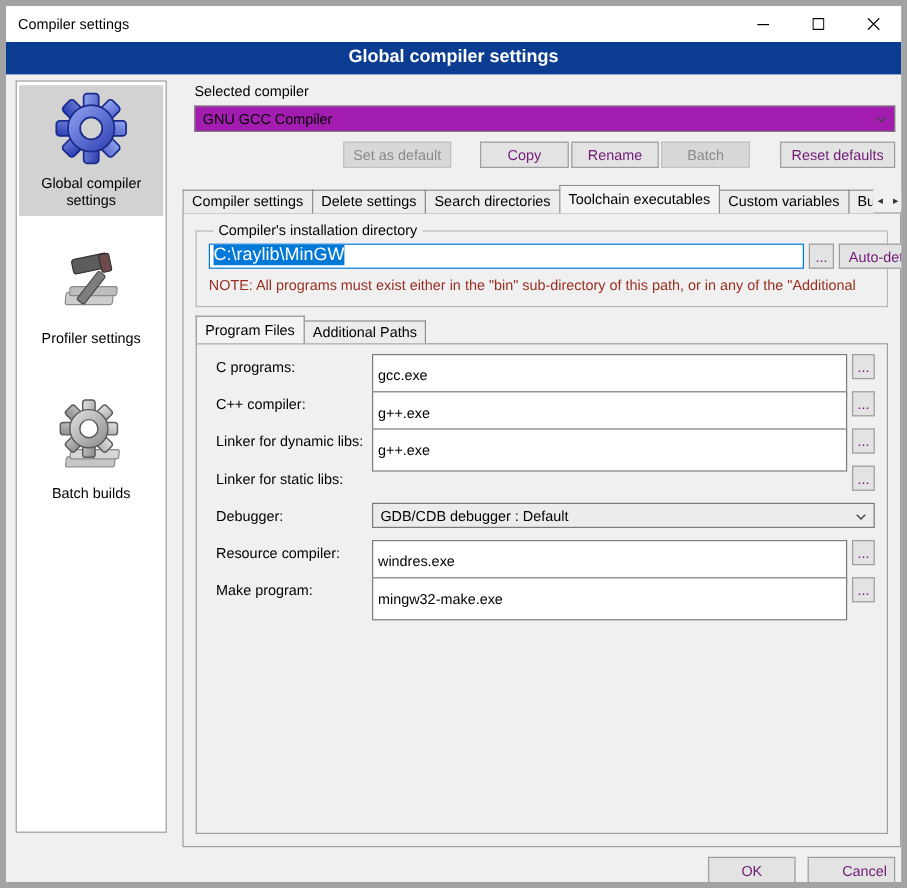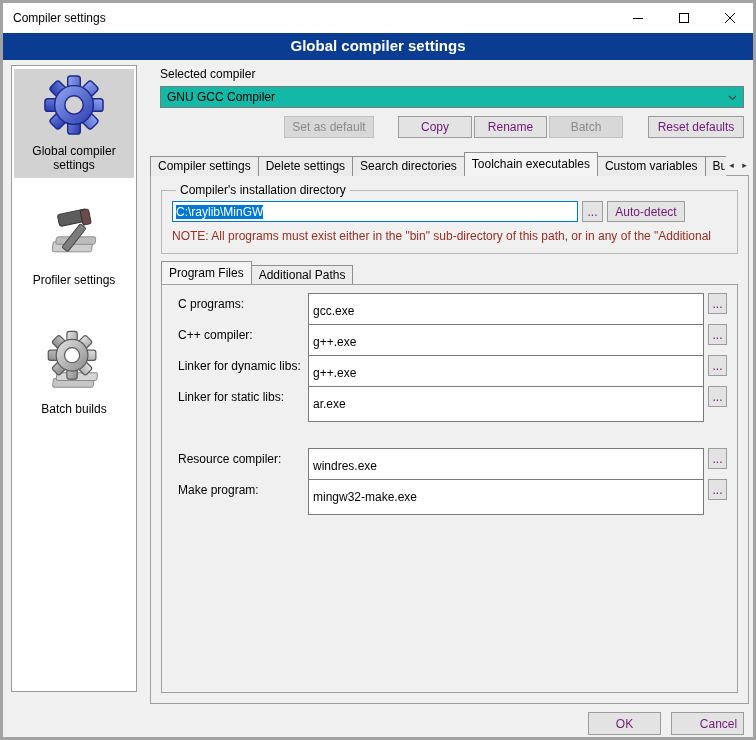--- a/index.html
+++ b/index.html
@@ -1,19 +1,19 @@
 <!DOCTYPE html>
 <html><head>
 <meta charset="utf-8">
 <style>
   * { margin:0; padding:0; box-sizing:border-box; }
   html,body { background:#5a5a5a; }
   body { font-family:"Liberation Sans", sans-serif; }
   .window { position:relative; width:756px; height:740px; background:#f0f0f0;
-            border:3px solid #a3a3a3; overflow:hidden; }
+            border:5px solid #a3a3a3; overflow:hidden; }
 
   
   .titlebar { position:absolute; left:0; top:0; width:100%; height:30px; background:#ffffff;
               display:flex; align-items:center; }
   .titlebar .title { font-size:12px; color:#000; padding-left:10px; }
   .win-controls { margin-left:auto; display:flex; height:100%; }
   .win-btn { width:46px; height:100%; display:flex; align-items:center; justify-content:center; cursor:default; }
 
   
   .dlg-header { position:absolute; left:0; top:30px; width:100%; height:27px; background:#0a3d91;
@@ -26,21 +26,21 @@
                font-size:12px; color:#000; padding:5px 2px 6px 2px; }
   .side-item.selected { background:#d2d2d2; }
   .side-item .lbl { margin-top:8px; line-height:14px; }
   .side-item-1 { margin-top:3px; }
   .side-item-2 { margin-top:20px; }
   .side-item-3 { margin-top:32px; }
 
   
   .main { position:absolute; left:145px; top:62px; width:603px; height:646px; }
   .sel-label { position:absolute; left:12px; top:2px; font-size:12px; }
-  .combo { background:#14b8a6; border:1px solid #7a7a7a; font-size:12px; display:flex; align-items:center;
+  .combo { background:#a21caf; border:1px solid #7a7a7a; font-size:12px; display:flex; align-items:center;
            padding:0 18px 0 6px; position:relative; }
   .combo .chev { position:absolute; right:6px; top:50%; transform:translateY(-50%); }
   .compiler-combo { position:absolute; left:12px; top:21px; width:584px; height:22px; }
 
   .btn { background:#e3e3e3; border:1px solid #9c9c9c; font-size:12px; color:#701a75;
          display:flex; align-items:center; justify-content:center; font-family:inherit; cursor:default; }
   .btn.disabled { background:#d8d8d8; border-color:#c0c0c0; color:#8a8a8a; }
   .b-setdef { position:absolute; left:136px; top:51px; width:90px; height:22px; }
   .b-copy   { position:absolute; left:250px; top:51px; width:74px; height:22px; }
   .b-rename { position:absolute; left:326px; top:51px; width:73px; height:22px; }
@@ -59,22 +59,22 @@
 
   .tabpanel { position:absolute; left:2px; top:110px; width:599px; height:529px;
               border:1px solid #9f9f9f; background:#f0f0f0; z-index:1; }
 
   
   .groupbox { position:absolute; left:10px; top:14px; width:577px; height:64px;
               border:1px solid #b8b8b8; }
   .groupbox .legend { position:absolute; top:-8px; left:14px; background:#f0f0f0;
                       padding:0 4px; font-size:12px; }
   .dir-row { position:absolute; left:10px; top:10px; display:flex; gap:4px; align-items:center; }
-  .dir-input { width:406px; height:21px; background:#fff; border:1px solid #0078d7; font-size:12px;
-               display:flex; align-items:center; padding:0 3px; overflow:hidden; white-space:nowrap; }
+  .dir-input { width:496px; height:21px; background:#fff; border:1px solid #0078d7; font-size:15px;
+               display:flex; align-items:flex-start; padding:0 3px; overflow:hidden; white-space:nowrap; }
   .dir-input .sel { background:#0078d7; color:#fff; }
   .b-browse-dir { width:21px; height:21px; }
   .b-autodetect { width:78px; height:21px; }
   .note { position:absolute; left:10px; top:38px; width:559px; font-size:12px; color:#992e21;
           white-space:nowrap; overflow:hidden; }
 
   
   .subtabstrip { position:absolute; left:10px; top:85px; height:23px; display:flex; align-items:flex-end; z-index:2; }
   .subtabstrip .tab { height:19px; line-height:18px; }
   .subtabstrip .tab.active { height:23px; line-height:22px; }
@@ -254,24 +254,34 @@
         </div>
 
         <div class="form-row row3">
           <span class="flabel">Linker for dynamic libs:</span>
           <input class="tinput" value="g++.exe" style="">
           <button class="btn b-browse">...</button>
         </div>
 
         <div class="form-row row4">
           <span class="flabel">Linker for static libs:</span>
-          <input class="tinput" value="ar.exe" style="">
-          <button class="btn b-browse">...</button>
-        </div>
-
+          <button class="btn b-browse">...</button>
+        </div>
+
+        <div class="form-row row5">
+          <span class="flabel">Debugger:</span>
+          <div class="combo debugger-combo">
+            <span>GDB/CDB debugger : Default</span>
+            <span class="chev">
+              <svg width="9" height="6">
+                  <path d="M1 1 L4.5 4.5 L8 1" fill="none" stroke="#444" stroke-width="1.2"></path>
+                </svg>
+            </span>
+          </div>
+        </div>
 
         <div class="form-row row6">
           <span class="flabel">Resource compiler:</span>
           <input class="tinput" value="windres.exe" style="">
           <button class="btn b-browse">...</button>
         </div>
 
         <div class="form-row row7">
           <span class="flabel">Make program:</span>
           <input class="tinput" value="mingw32-make.exe" style="">

